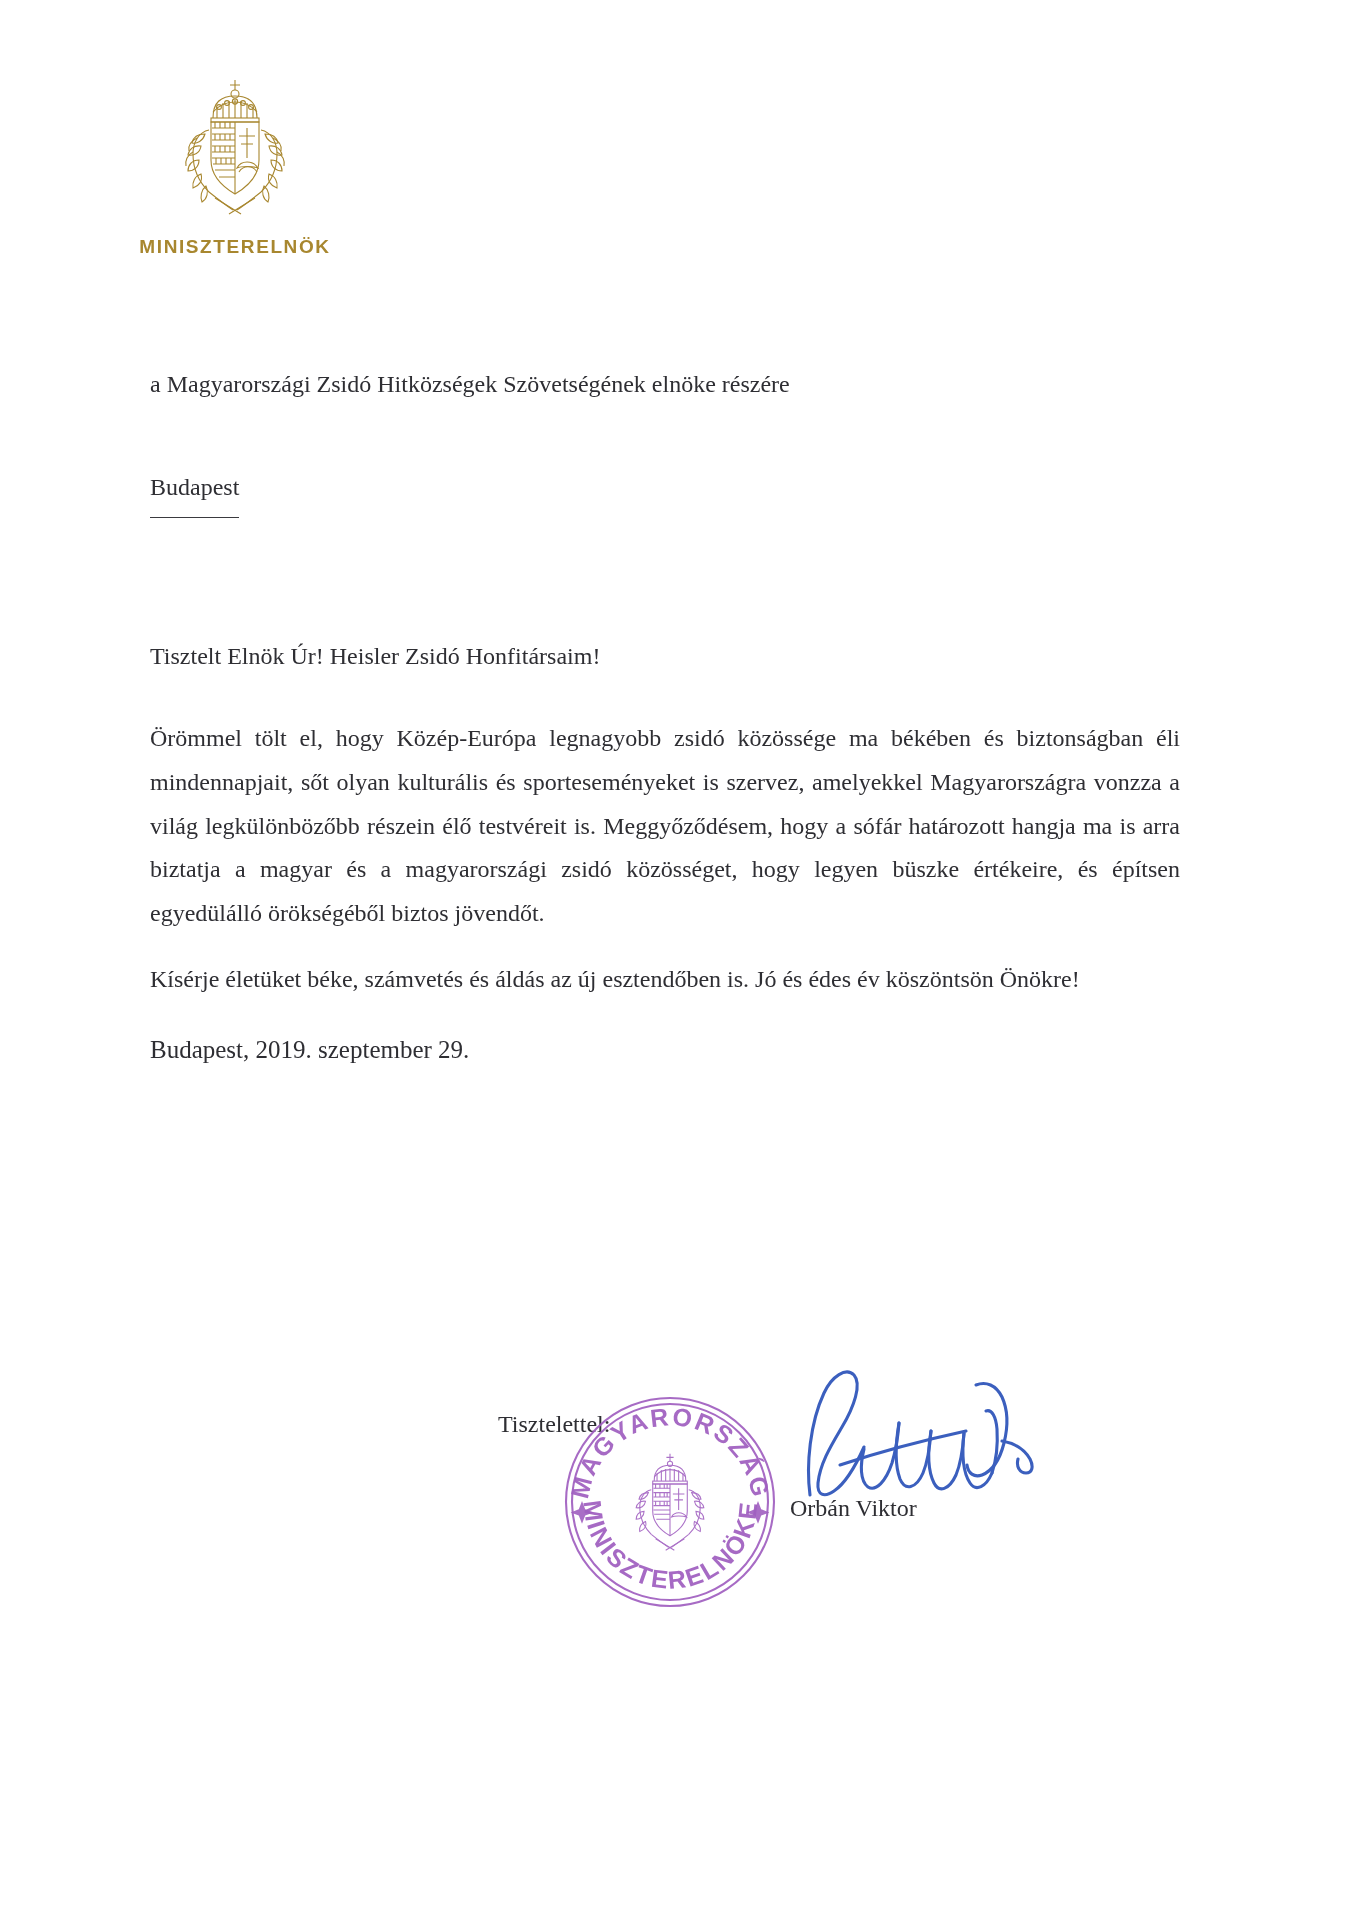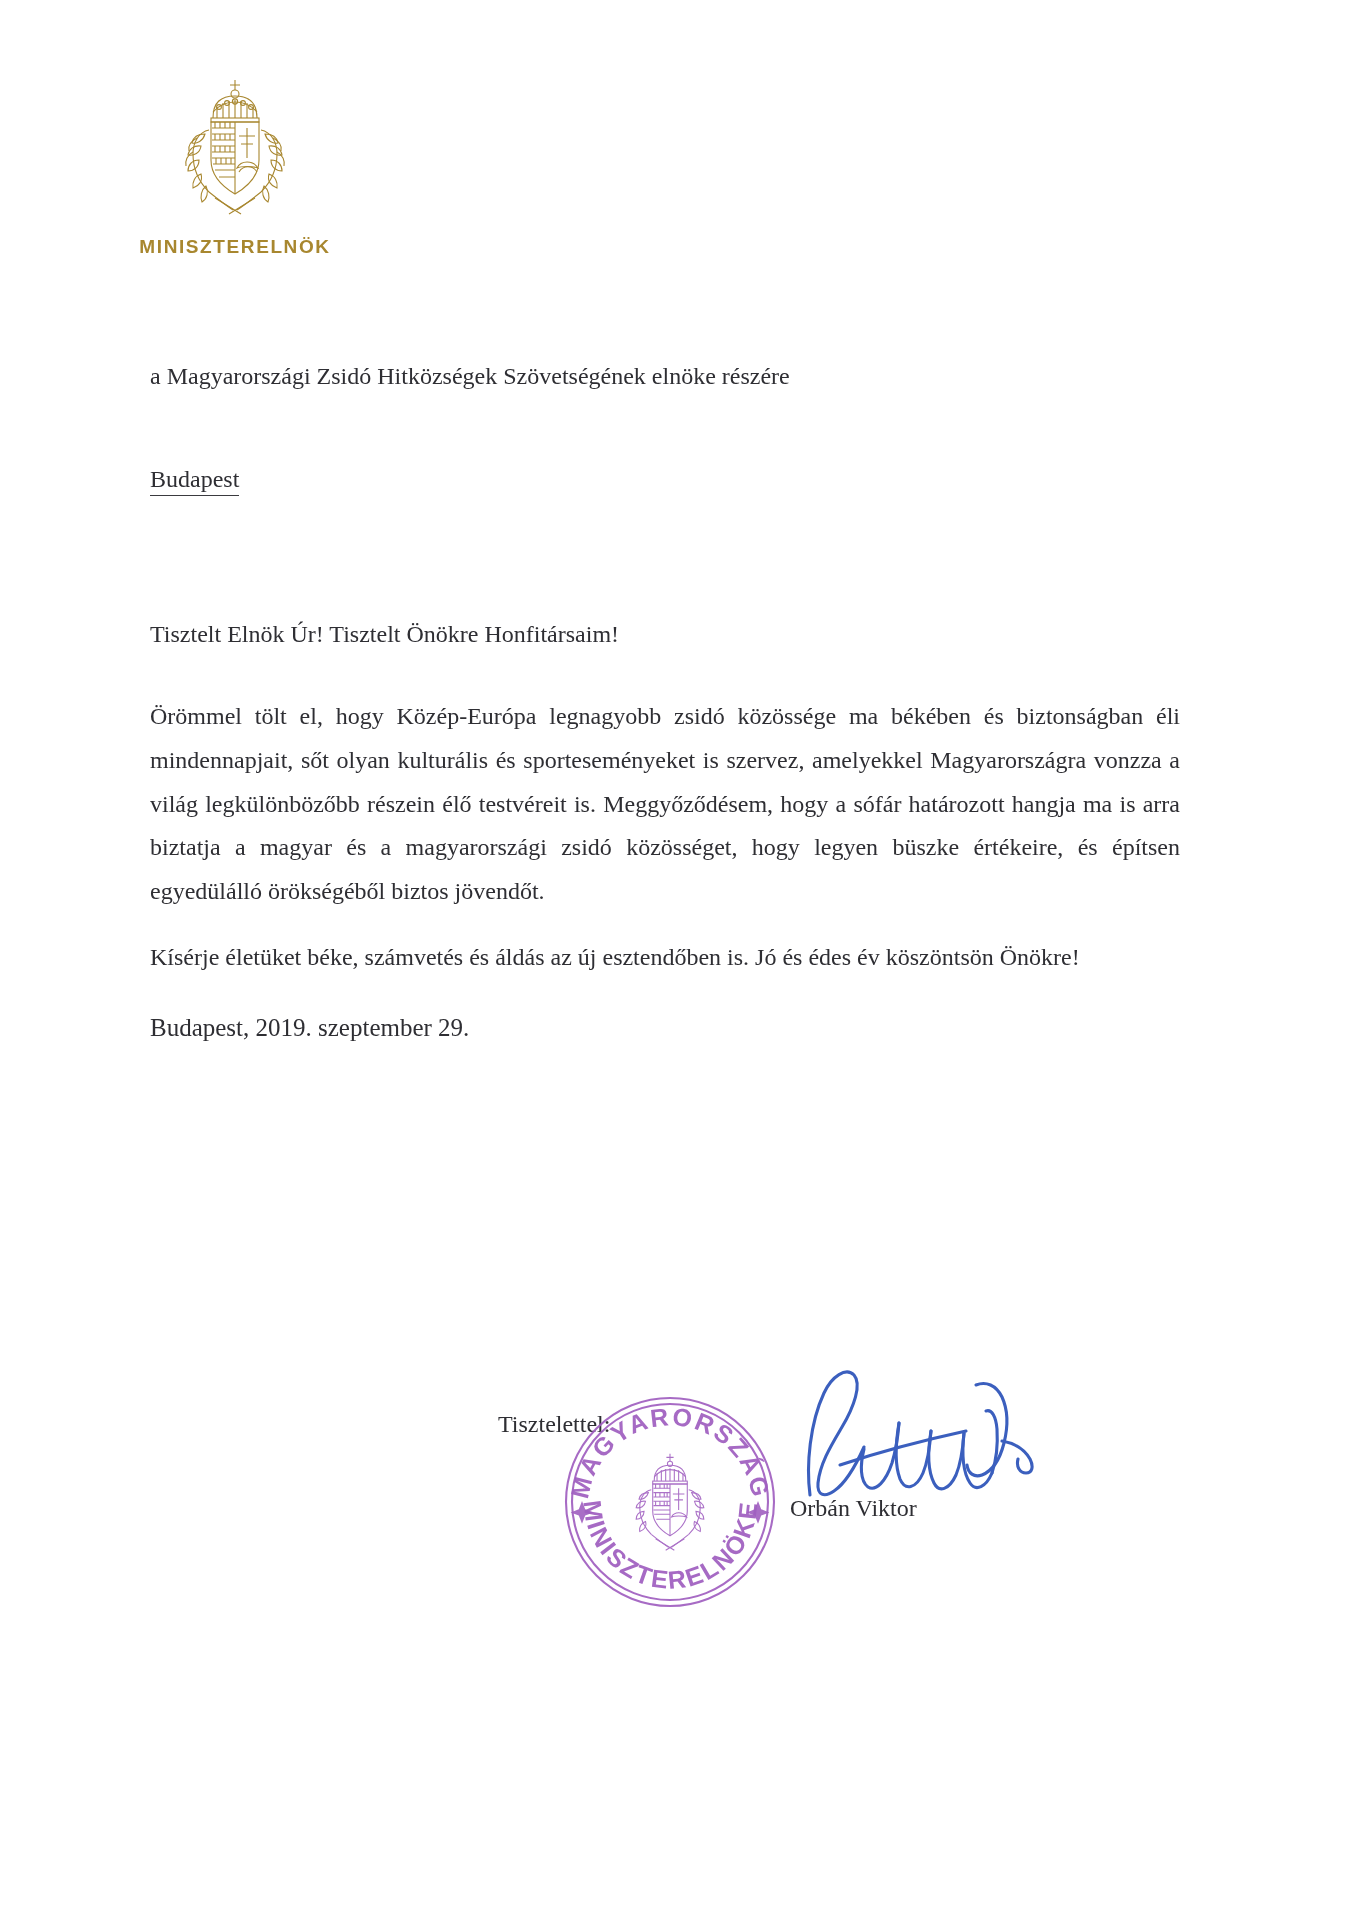--- a/index.html
+++ b/index.html
@@ -55,29 +55,29 @@
 
   .addressee-name {
     font-weight: bold;
     font-size: 25px;
     letter-spacing: 0.2px;
     margin: 0 0 46px 0;
     line-height: 1.35;
   }
   .addressee-org {
     font-size: 24px;
-    margin: 0 0 70px 0;
+    margin: 8px 0 70px 0;
     line-height: 1.4;
   }
   .addressee-city {
     font-size: 24px;
     margin: 0;
     display: inline-block;
     border-bottom: 1.6px solid #3a3a3f;
-    padding-bottom: 0;
+    padding-bottom: 14px;
     line-height: 1.3;
   }
 
   .salutation {
     font-size: 24px;
     margin: 122px 0 44px 0;
     line-height: 1.4;
   }
 
   .para {
@@ -192,21 +192,21 @@
 
   <div class="content">
 
 
     <p class="addressee-org">a Magyarországi Zsidó Hitközségek Szövetségének elnöke részére</p>
 
     <div>
       <span class="addressee-city">Budapest</span>
     </div>
 
-    <p class="salutation">Tisztelt Elnök Úr! Tisztelt Önökre Honfitársaim!</p>
+    <p class="salutation">Tisztelt Elnök Úr! Heisler Zsidó Honfitársaim!</p>
 
 
     <p class="para">Örömmel tölt el, hogy Közép-Európa legnagyobb zsidó közössége ma békében és biztonságban éli mindennapjait, sőt olyan kulturális és sporteseményeket is szervez, amelyekkel Magyarországra vonzza a világ legkülönbözőbb részein élő testvéreit is. Meggyőződésem, hogy a sófár határozott hangja ma is arra biztatja a magyar és a magyarországi zsidó közösséget, hogy legyen büszke értékeire, és építsen egyedülálló örökségéből biztos jövendőt.</p>
 
     <p class="para">Kísérje életüket béke, számvetés és áldás az új esztendőben is. Jó és édes év köszöntsön Önökre!</p>
 
     <p class="date-line">Budapest, 2019. szeptember 29.</p>
   </div>
 
   <div class="sign-zone">

